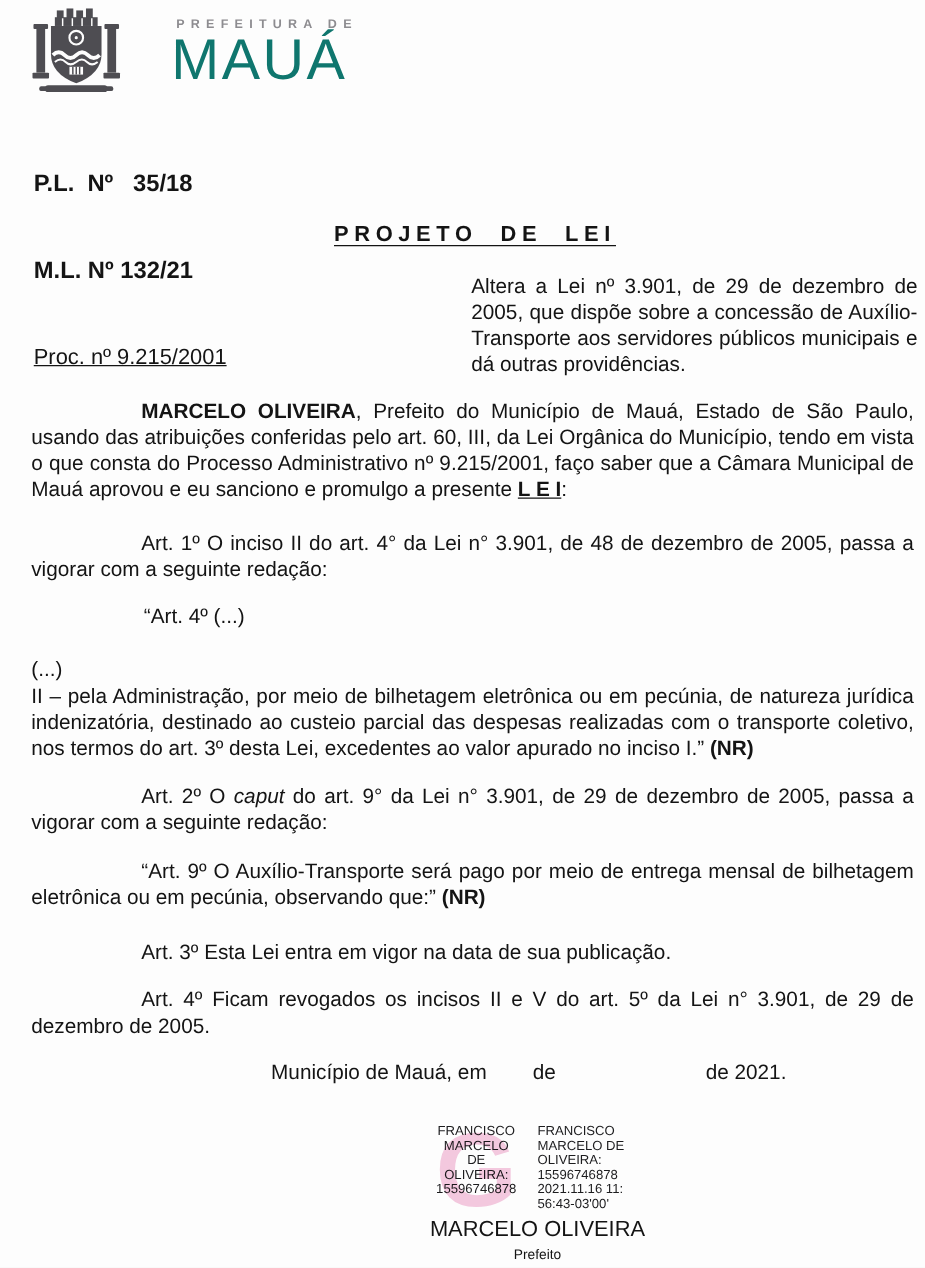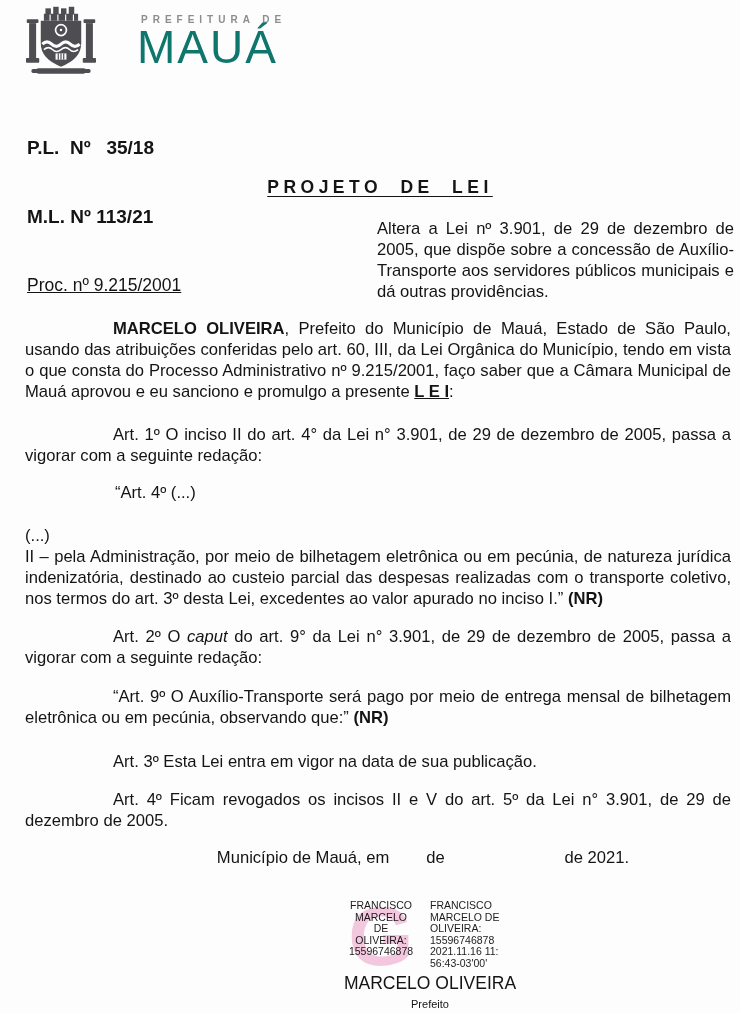--- a/index.html
+++ b/index.html
@@ -122,31 +122,31 @@
       </g>
     </svg>
     <div class="logo-text">
       <div class="logo-pref">PREFEITURA DE</div>
       <div class="logo-city">MAUÁ</div>
     </div>
   </div>
 
   <div class="refs">
     <div class="ref-line">P.L.  Nº   35/18</div>
-    <div class="ref-line">M.L. Nº 113/21</div>
+    <div class="ref-line">M.L. Nº 132/21</div>
     <div class="ref-proc">Proc. nº 9.215/2001</div>
   </div>
 
   <div class="doc-title">PROJETO DE LEI</div>
 
   <div class="block ementa">Altera a Lei nº 3.901, de 29 de dezembro de 2005, que dispõe sobre a concessão de Auxílio-Transporte aos servidores públicos municipais e dá outras providências.</div>
 
   <div class="block indent" style="top:318px;"><span class="bold">MARCELO OLIVEIRA</span><span>, Prefeito do Município de Mauá, Estado de São Paulo, usando das atribuições conferidas pelo art. 60, III, da Lei Orgânica do Município, tendo em vista o que consta do Processo Administrativo nº 9.215/2001, faço saber que a Câmara Municipal de Mauá aprovou e eu sanciono e promulgo a presente </span><span class="bold-underline">L E I</span><span>:</span></div>
 
-  <div class="block indent" style="top:424px;">Art. 1º  O inciso II do art. 4° da Lei n° 3.901, de 29 de dezembro de 2005, passa a vigorar com a seguinte redação:</div>
+  <div class="block indent" style="top:424px;">Art. 1º  O inciso II do art. 4° da Lei n° 3.901, de 48 de dezembro de 2005, passa a vigorar com a seguinte redação:</div>
 
   <div class="block" style="top:482px;left:115px;width:616px;text-align:left;">“Art. 4º (...)</div>
 
   <div class="block" style="top:525px;text-align:left;">(...)</div>
 
   <div class="block" style="top:546px;"><span>II – pela Administração, por meio de bilhetagem eletrônica ou em pecúnia, de natureza jurídica indenizatória, destinado ao custeio parcial das despesas realizadas com o transporte coletivo, nos termos do art. 3º desta Lei, excedentes ao valor apurado no inciso I.” </span><span class="bold">(NR)</span></div>
 
   <div class="block indent" style="top:626px;"><span>Art. 2º  O </span><span class="italic">caput</span><span> do art. 9° da Lei n° 3.901, de 29 de dezembro de 2005, passa a vigorar com a seguinte redação:</span></div>
 
   <div class="block indent" style="top:686px;"><span>“Art. 9º O Auxílio-Transporte será pago por meio de entrega mensal de bilhetagem eletrônica ou em pecúnia, observando que:” </span><span class="bold">(NR)</span></div>

